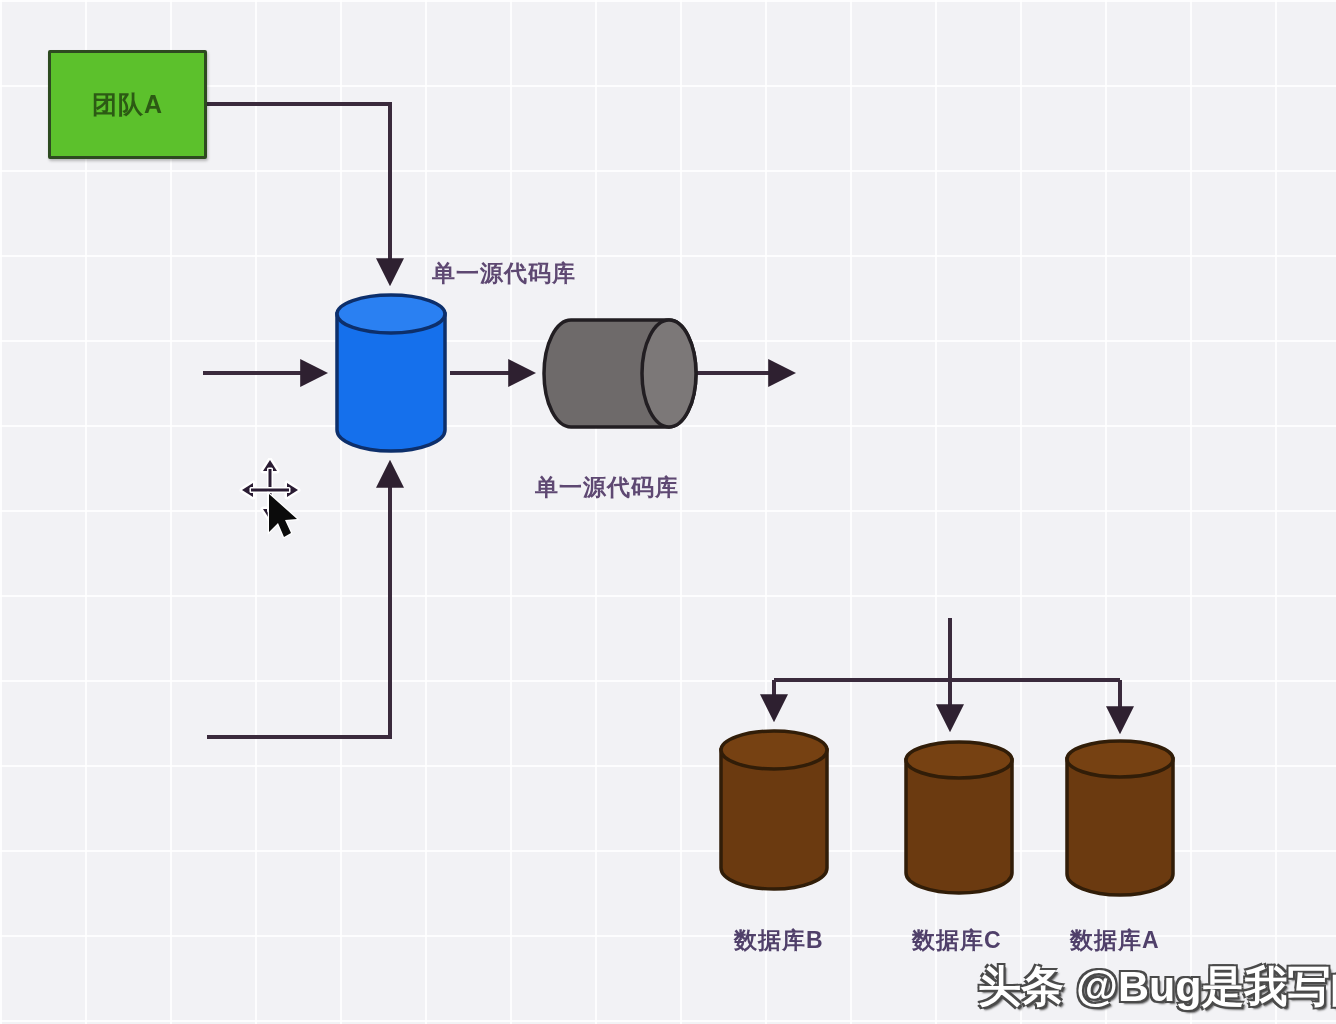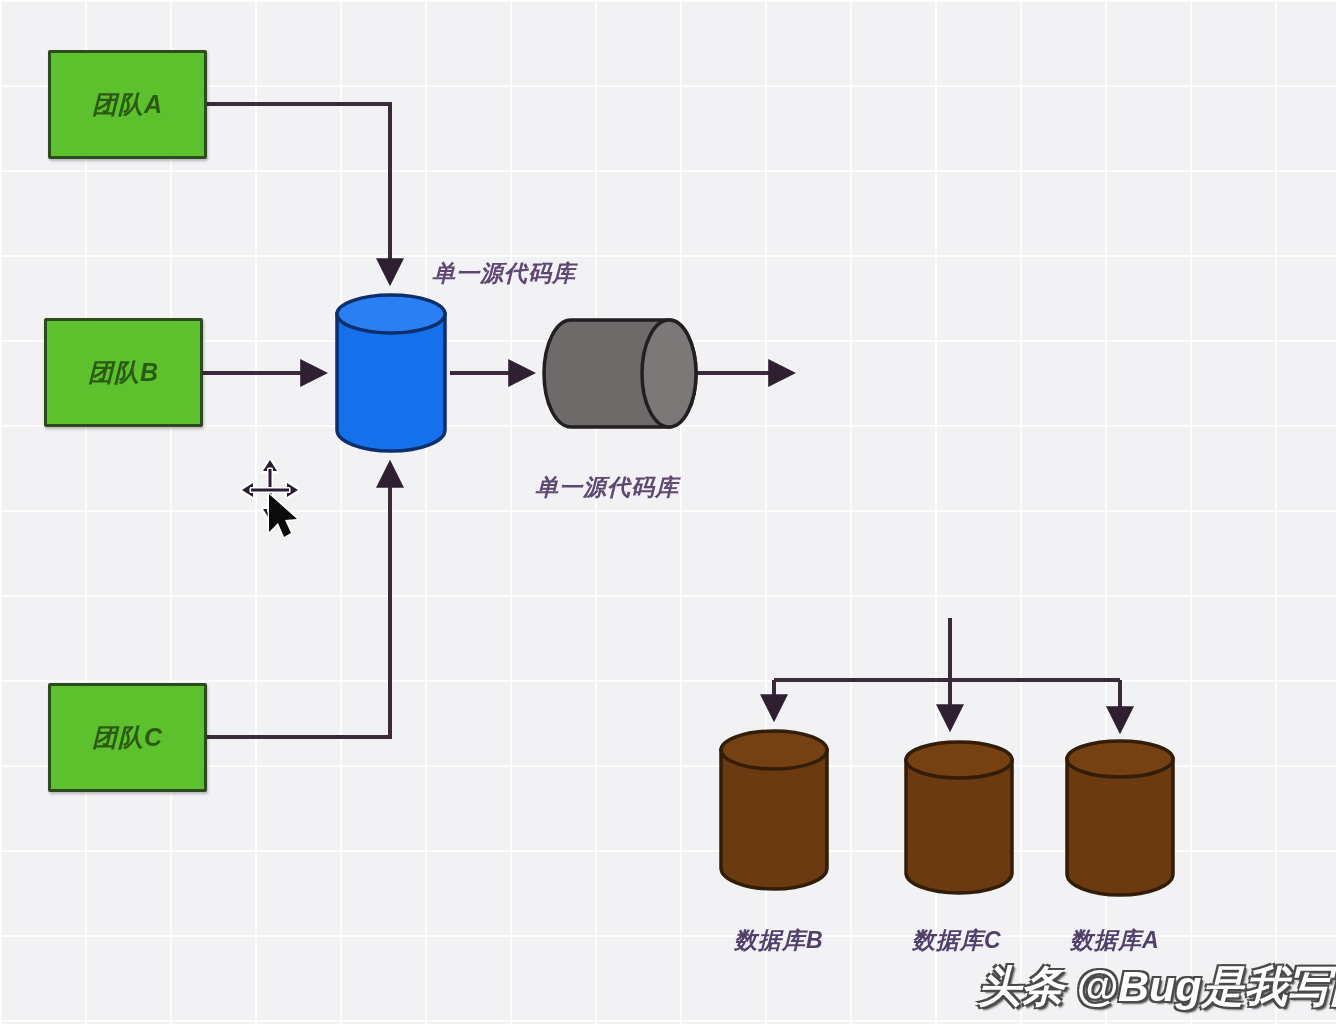--- a/index.html
+++ b/index.html
@@ -8,21 +8,20 @@
   }
   .canvas {
     position: relative;
     width: 1336px; height: 1024px;
     background-color: #f2f2f5;
     background-image:
       linear-gradient(rgba(255,255,255,0.85) 2px, transparent 2px),
       linear-gradient(90deg, rgba(255,255,255,0.85) 2px, transparent 2px);
     background-size: 85px 85px;
     overflow: hidden;
-    font-style: italic;
   }
   svg.connectors {
     position: absolute; left: 0; top: 0;
     width: 1336px; height: 1024px;
     pointer-events: none;
   }
   .node { position: absolute; }
   .team-box {
     width: 153px; height: 103px;
     background: #5cc12c;
@@ -87,26 +86,20 @@
       <polyline points="774,680 1120,680"></polyline>
       <polyline points="774,680 774,718" marker-end="url(#ah)"></polyline>
       <polyline points="950,680 950,728" marker-end="url(#ah)"></polyline>
       <polyline points="1120,680 1120,730" marker-end="url(#ah)"></polyline>
     </g>
   </svg>
 
   <div class="node team-box" style="left:48px; top:50px;">
     <span class="team-label">团队A</span>
   </div>
-  <div class="node team-box" style="left:44px; top:318px;">
-    <span class="team-label">团队B</span>
-  </div>
-  <div class="node team-box" style="left:48px; top:683px;">
-    <span class="team-label">团队C</span>
-  </div>
 
   <div class="node" style="left:334px; top:292px; width:114px; height:162px;">
     <svg width="114" height="162" viewBox="0 0 114 162">
       <path d="M3,22 L3,138 A54,21 0 0 0 111,138 L111,22 Z" fill="#1570ec" stroke="#0d2f6b" stroke-width="3.5"></path>
       <ellipse cx="57" cy="22" rx="54" ry="19" fill="#2a80f2" stroke="#0d2f6b" stroke-width="3.5"></ellipse>
     </svg>
   </div>
   <div class="diagram-label" style="left:432px; top:258px;">单一源代码库</div>
 
   <div class="node" style="left:540px; top:317px; width:158px; height:113px;">

